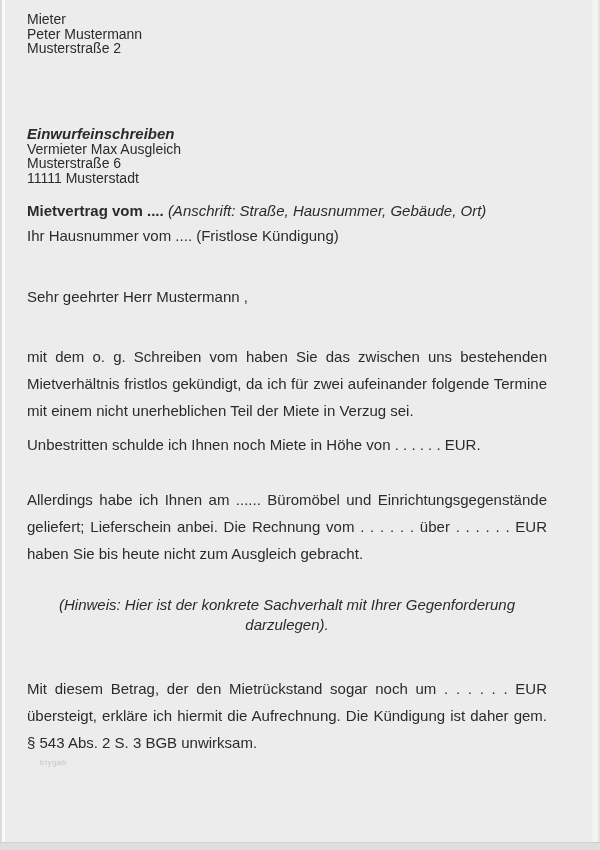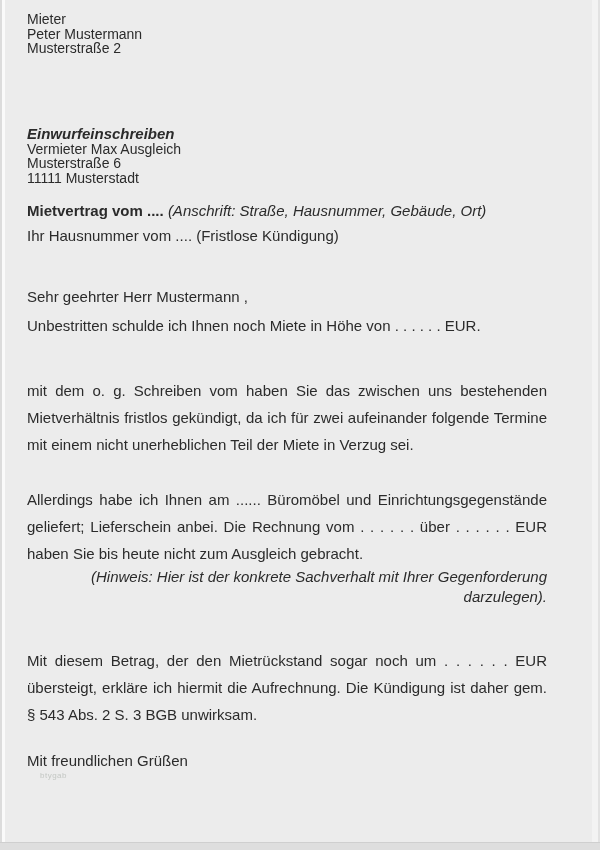--- a/index.html
+++ b/index.html
@@ -51,21 +51,21 @@
   .salutation { margin-top: 44px; font-size: 15px; line-height: 17px; }
 
   .para {
     font-size: 15px;
     line-height: 27px;
     text-align: justify;
   }
   .para-1 { margin-top: 38px; }
   .para-2 { margin-top: 7px; text-align: left; }
   .para-3 { margin-top: 28px; }
-  .hint-line { font-size: 15px; line-height: 20px; font-style: italic; text-align: right; }
+  .hint-line { margin-top: 28px; font-size: 15px; line-height: 20px; font-style: italic; text-align: center; }
   .para-4 { margin-top: 40px; }
 
   .closing { margin-top: 24px; font-size: 15px; line-height: 17px; }
   .watermark {
     margin: 2px 0 0 13px;
     font-size: 8px;
     line-height: 9px;
     color: #c3c7c3;
     letter-spacing: 0.5px;
   }
@@ -96,28 +96,27 @@
       <div class="addr-line">11111 Musterstadt</div>
     </div>
 
 
     <div class="subject-line"><span class="subject-bold">Mietvertrag vom .... </span><span class="subject-italic">(Anschrift: Straße, Hausnummer, Gebäude, Ort)</span></div>
 
     <div class="ref-line">Ihr Hausnummer vom .... (Fristlose Kündigung)</div>
 
     <div class="salutation">Sehr geehrter Herr Mustermann ,</div>
 
+    <div class="para para-1">mit dem o. g. Schreiben vom  haben Sie das zwischen uns bestehenden Mietverhältnis fristlos gekündigt, da ich für zwei aufeinander folgende Termine mit einem nicht unerheblichen Teil der Miete in Verzug sei.</div>
+
     <div class="para para-2">Unbestritten schulde ich Ihnen noch Miete in Höhe von . . . . . . EUR.</div>
-
-    <div class="para para-1">mit dem o. g. Schreiben vom  haben Sie das zwischen uns bestehenden Mietverhältnis fristlos gekündigt, da ich für zwei aufeinander folgende Termine mit einem nicht unerheblichen Teil der Miete in Verzug sei.</div>
 
     <div class="para para-3">Allerdings habe ich Ihnen am ...... Büromöbel und Einrichtungsgegenstände geliefert; Lieferschein anbei. Die Rechnung vom . . . . . . über . . . . . . EUR haben Sie bis heute nicht zum Ausgleich gebracht.</div>
 
     <div class="hint-line">(Hinweis: Hier ist der konkrete Sachverhalt mit Ihrer Gegenforderung darzulegen).</div>
 
     <div class="para para-4">Mit diesem Betrag, der den Mietrückstand sogar noch um . . . . . . EUR übersteigt, erkläre ich hiermit die Aufrechnung. Die Kündigung ist daher gem. § 543 Abs. 2 S. 3 BGB unwirksam.</div>
 
-    <div class="closing">Mit freundlichen Grüßen</div>
 
     <div class="watermark">btygab</div>
 
   </div>
 </div>
 
 </body></html>

